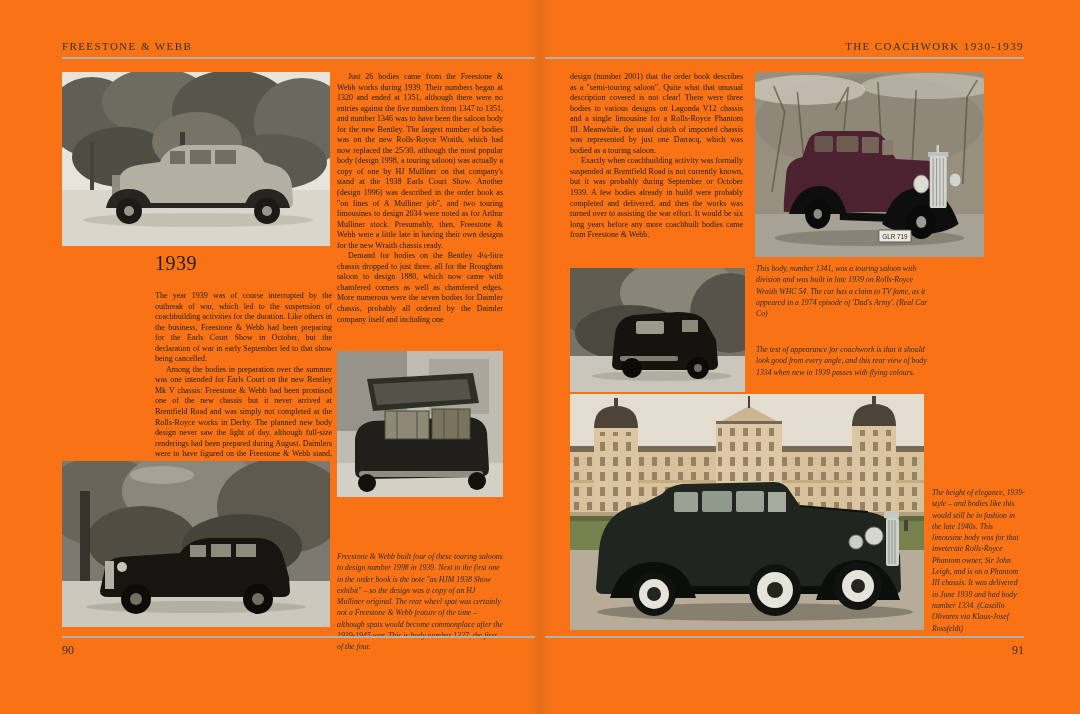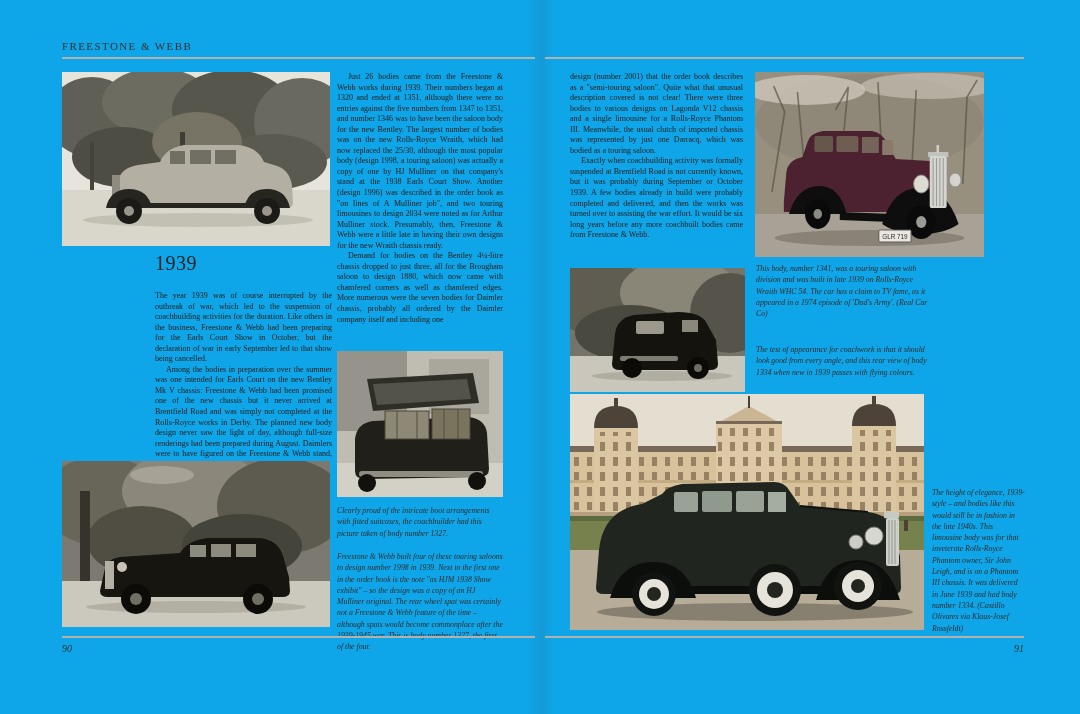--- a/index.html
+++ b/index.html
@@ -1,26 +1,26 @@
 <!DOCTYPE html>
 <html><head>
 <meta charset="utf-8">
 <style>
   html,body{margin:0;padding:0;background:#fbfaf6;}
-  .spread{position:relative;width:1080px;height:714px;background:#0ea5e9;font-family:"Liberation Serif",serif;overflow:hidden;}
+  .spread{position:relative;width:1080px;height:714px;background:#f97316;font-family:"Liberation Serif",serif;overflow:hidden;}
   .gutter{position:absolute;left:528px;top:0;width:26px;height:714px;
     background:linear-gradient(90deg,rgba(0,0,0,0) 0%,rgba(60,55,45,0.10) 50%,rgba(0,0,0,0) 100%);}
   .runhead{position:absolute;font-size:11px;letter-spacing:1.4px;color:#33322e;white-space:nowrap;}
   .rule{position:absolute;height:2px;background:#b3b1ab;}
   .h1939{position:absolute;font-size:20px;color:#22211d;letter-spacing:0.5px;}
   .bodytext{position:absolute;font-size:8px;line-height:1.32;text-align:justify;color:#22211d;overflow:hidden;}
   .bodytext p{margin:0;}
   .bodytext p.ind{text-indent:11px;}
   .caption{position:absolute;font-size:7.8px;font-style:italic;line-height:1.45;color:#2e2d2a;text-align:left;}
-  .pagenum{position:absolute;font-size:10px;color:#33322e;font-style:italic;}
+  .pagenum{position:absolute;font-size:12px;color:#33322e;}
   .photo{position:absolute;overflow:hidden;}
   .photo svg{display:block;width:100%;height:100%;}
 </style>
 </head>
 <body>
 
 <div class="spread">
   <div class="gutter"></div>
 
   <div class="runhead" style="left:62px;top:40px;">FREESTONE &amp; WEBB</div>
@@ -104,26 +104,26 @@
       <path d="M36,33 L130,28 L134,48 L40,54 Z" fill="#54534a"></path>
       <rect x="48" y="60" width="44" height="28" fill="#8e8877" stroke="#4a463c" stroke-width="1"></rect>
       <rect x="95" y="58" width="38" height="30" fill="#7a745f" stroke="#4a463c" stroke-width="1"></rect>
       <path d="M60,60 V88 M80,60 V88 M107,58 V88 M121,58 V88" stroke="#55503f" stroke-width="1.5" opacity="0.7"></path>
       <rect x="22" y="120" width="124" height="6" rx="3" fill="#8f8c81"></rect>
       <circle cx="30" cy="132" r="9" fill="#12110d"></circle>
         <circle cx="140" cy="130" r="9" fill="#12110d"></circle>
     </svg>
   </div>
 
-  <div class="caption" style="left:337px;top:505px;width:166px;">Clearly proud of the intricate boot arrangements with fitted suitcases, the coachbuilder had this picture taken of body number 1327.</div>
   <div class="caption" style="left:337px;top:551px;width:166px;">Freestone &amp; Webb built four of these touring saloons to design number 1998 in 1939. Next to the first one in the order book is the note "as HJM 1938 Show exhibit" – so the design was a copy of an HJ Mulliner original. The rear wheel spat was certainly not a Freestone &amp; Webb feature of the time – although spats would become commonplace after the 1939-1945 war. This is body number 1327, the first of the four.</div>
 
   <div class="rule" style="left:62px;top:636px;width:473px;"></div>
   <div class="pagenum" style="left:62px;top:643px;">90</div>
 
+  <div class="runhead" style="left:545px;top:40px;width:479px;text-align:right;">THE COACHWORK 1930-1939</div>
   <div class="rule" style="left:545px;top:57px;width:479px;"></div>
 
   <div class="bodytext" style="left:570px;top:72px;width:173px;height:172px;">
     <p>design (number 2001) that the order book describes as a "semi-touring saloon". Quite what that unusual description covered is not clear! There were three bodies to various designs on Lagonda V12 chassis and a single limousine for a Rolls-Royce Phantom III. Meanwhile, the usual clutch of imported chassis was represented by just one Darracq, which was bodied as a touring saloon.</p>
     <p class="ind">Exactly when coachbuilding activity was formally suspended at Brentfield Road is not currently known, but it was probably during September or October 1939. A few bodies already in build were probably completed and delivered, and then the works was turned over to assisting the war effort. It would be six long years before any more coachbuilt bodies came from Freestone &amp; Webb.</p>
   </div>
 
   <div class="photo" style="left:755px;top:72px;width:229px;height:185px;">
     <svg viewBox="0 0 270 185" preserveAspectRatio="none">
       <rect width="270" height="185" fill="#97907f"></rect>

